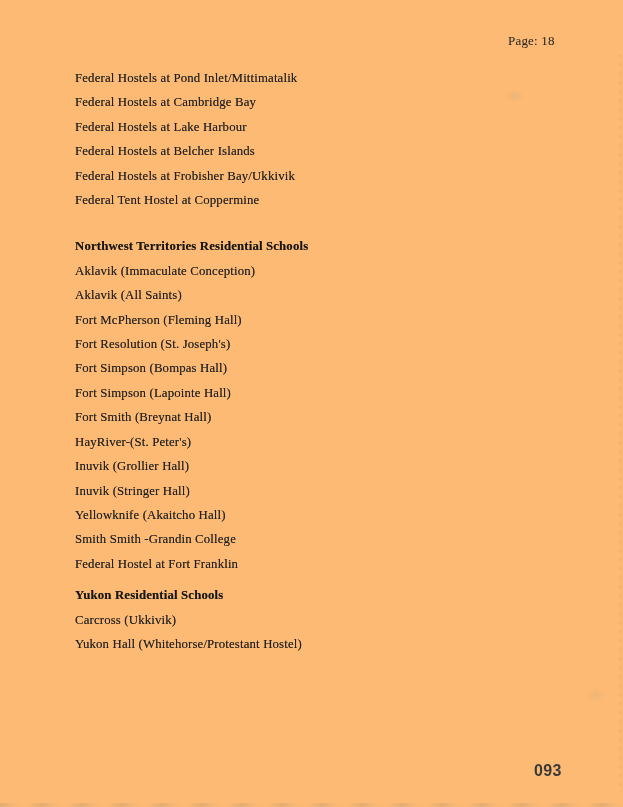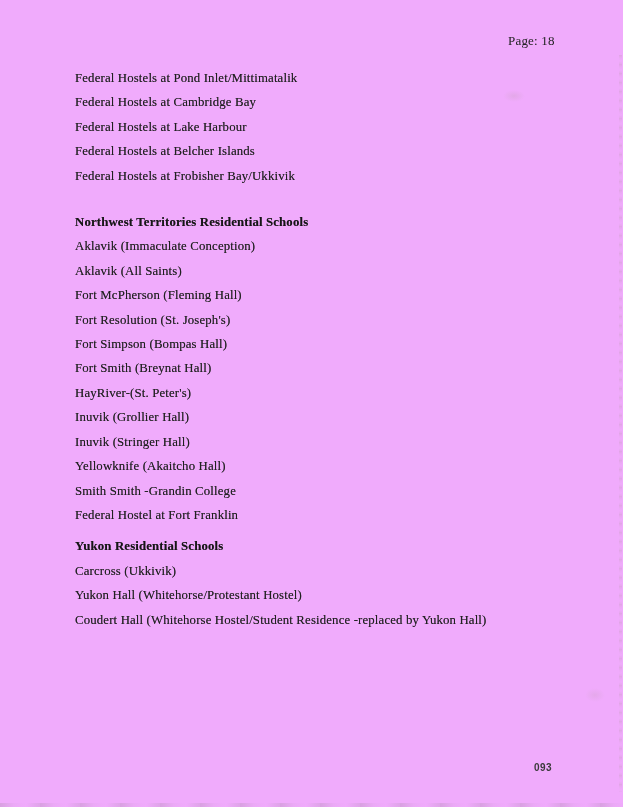--- a/index.html
+++ b/index.html
@@ -8,21 +8,21 @@
     width: 623px;
     height: 807px;
     position: relative;
     overflow: hidden;
     font-family: "Liberation Serif", "DejaVu Serif", serif;
     color: #1e1e1e;
   }
   .page {
     position: absolute;
     inset: 0;
-    background: #f0abfc;
+    background: #fdba74;
   }
   .page-label {
     position: absolute;
     top: 33px;
     left: 508px;
     font-size: 13px;
     letter-spacing: 0.2px;
     color: #222;
   }
   .content {
@@ -45,21 +45,21 @@
     color: #161616;
   }
   .gap-before-nwt { margin-top: 22px; }
   .gap-before-yukon { margin-top: 7px; }
   .bates-number {
     position: absolute;
     left: 534px;
     top: 762px;
     font-family: "Liberation Sans", "DejaVu Sans", sans-serif;
     font-weight: 700;
-    font-size: 10px;
+    font-size: 16px;
     letter-spacing: 0.4px;
     color: #3a3a3a;
   }
   .scan-noise-right {
     position: absolute;
     top: 55px;
     bottom: 15px;
     right: 1px;
     width: 3px;
     background: repeating-linear-gradient(
@@ -108,39 +108,40 @@
 
   <div class="page-label">Page: 18</div>
 
   <div class="content">
 
     <p class="doc-line">Federal Hostels at Pond Inlet/Mittimatalik</p>
     <p class="doc-line">Federal Hostels at Cambridge Bay</p>
     <p class="doc-line">Federal Hostels at Lake Harbour</p>
     <p class="doc-line">Federal Hostels at Belcher Islands</p>
     <p class="doc-line">Federal Hostels at Frobisher Bay/Ukkivik</p>
+    <p class="doc-line">Federal Tent Hostel at Coppermine</p>
 
     <p class="doc-line section-heading gap-before-nwt">Northwest Territories Residential Schools</p>
     <p class="doc-line">Aklavik (Immaculate Conception)</p>
     <p class="doc-line">Aklavik (All Saints)</p>
     <p class="doc-line">Fort McPherson (Fleming Hall)</p>
     <p class="doc-line">Fort Resolution (St. Joseph's)</p>
     <p class="doc-line">Fort Simpson (Bompas Hall)</p>
+    <p class="doc-line">Fort Simpson (Lapointe Hall)</p>
     <p class="doc-line">Fort Smith (Breynat Hall)</p>
     <p class="doc-line">HayRiver-(St. Peter's)</p>
     <p class="doc-line">Inuvik (Grollier Hall)</p>
     <p class="doc-line">Inuvik (Stringer Hall)</p>
     <p class="doc-line">Yellowknife (Akaitcho Hall)</p>
     <p class="doc-line">Smith Smith -Grandin College</p>
     <p class="doc-line">Federal Hostel at Fort Franklin</p>
 
     <p class="doc-line section-heading gap-before-yukon">Yukon Residential Schools</p>
     <p class="doc-line">Carcross (Ukkivik)</p>
     <p class="doc-line">Yukon Hall (Whitehorse/Protestant Hostel)</p>
-    <p class="doc-line">Coudert Hall (Whitehorse Hostel/Student Residence -replaced by Yukon Hall)</p>
 
   </div>
 
   <div class="bates-number">093</div>
 
   <div class="scan-noise-right"></div>
   <div class="scan-noise-bottom"></div>
   <div class="scan-smudge-a"></div>
   <div class="scan-smudge-b"></div>
 

